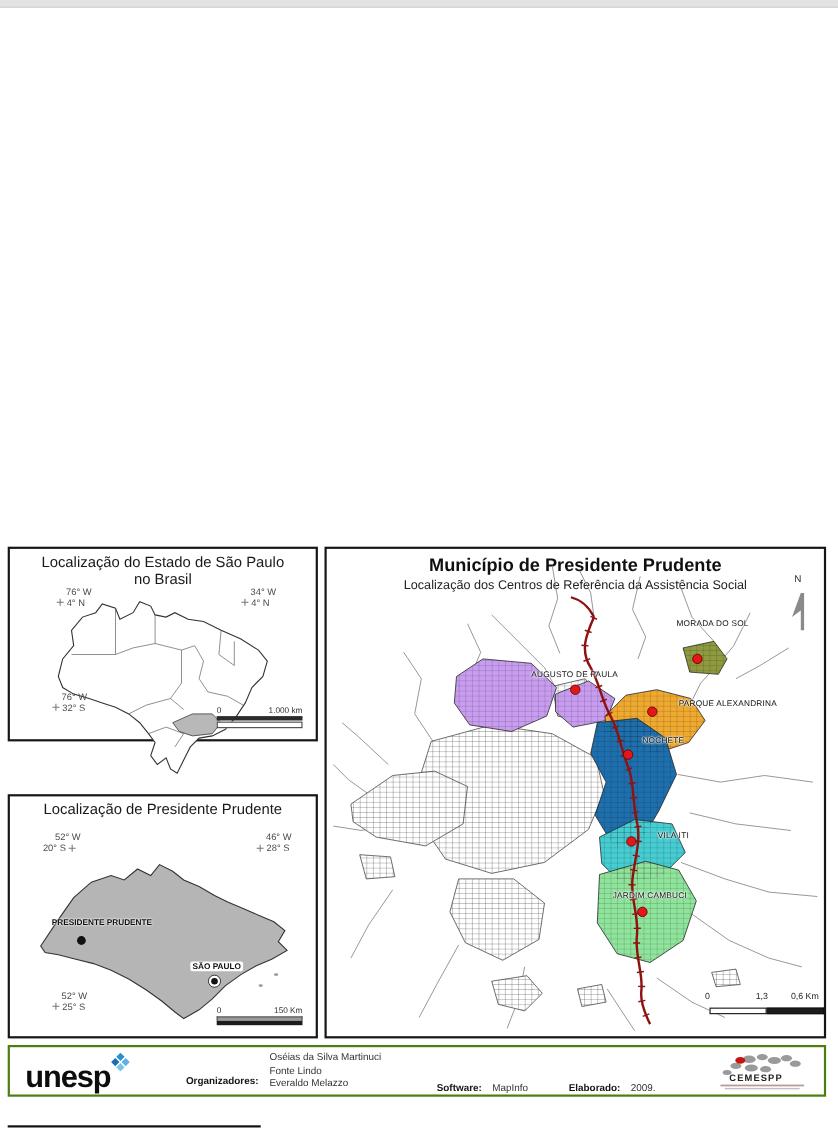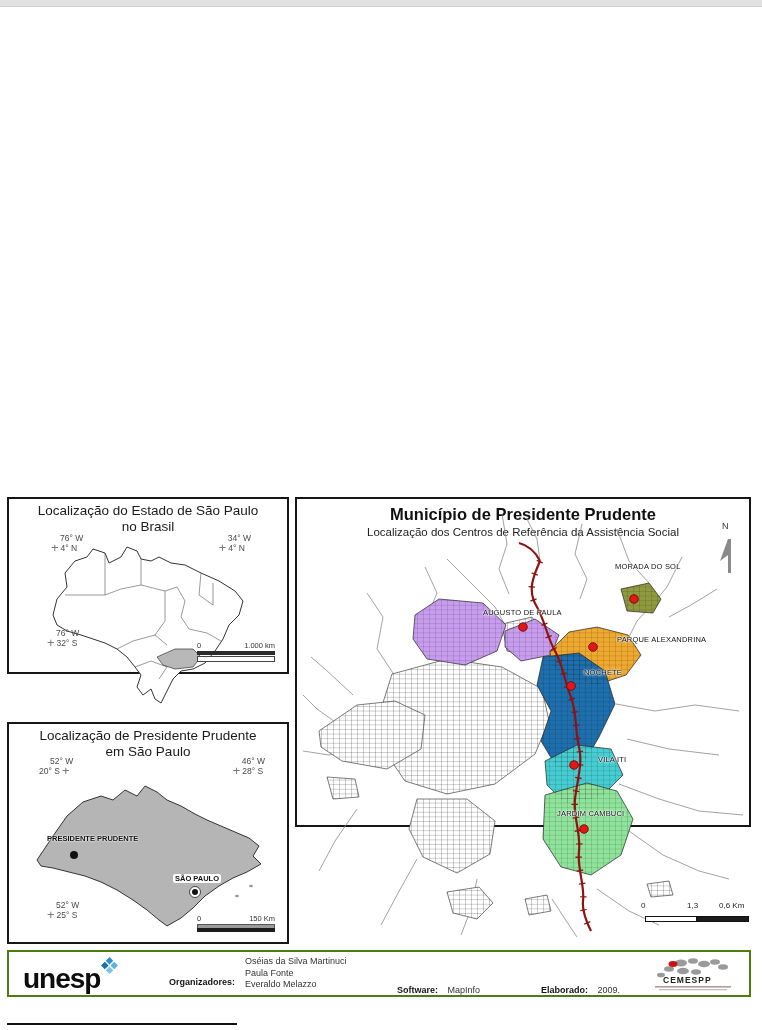--- a/index.html
+++ b/index.html
@@ -2,21 +2,21 @@
 <html><head>
 <meta charset="utf-8">
 <style>
   html,body{margin:0;padding:0;background:#fff;}
   .page{position:relative;width:762px;height:1030px;background:#fff;overflow:hidden;
         font-family:"Liberation Sans",sans-serif;color:#111;}
   .topbar{position:absolute;left:0;top:0;width:762px;height:6px;background:#e2e2e2;border-bottom:1px solid #cfcfcf;}
   .panel{position:absolute;border:2px solid #161616;background:#fff;box-sizing:border-box;}
   .panel-a{left:7px;top:497px;width:282px;height:177px;}
   .panel-b{left:7px;top:722px;width:282px;height:222px;}
-  .panel-c{left:295px;top:497px;width:456px;height:330px;}
+  .panel-c{left:295px;top:497px;width:456px;height:447px;}
   .ptitle{position:absolute;left:0;right:0;top:4px;text-align:center;font-size:13.5px;line-height:16px;color:#1a1a1a;}
   .ptitle span{display:block;}
   .mtitle{position:absolute;left:0;right:0;top:6px;text-align:center;font-size:16.5px;font-weight:bold;color:#101010;}
   .msub{position:absolute;left:0;right:0;top:27px;text-align:center;font-size:11.5px;color:#222;}
   .coord{position:absolute;font-size:8.5px;color:#4a4a4a;line-height:10px;white-space:nowrap;}
   .coord .ind{display:block;margin-left:11px;}
   .cross{font-size:13px;color:#777;margin:0 2px;vertical-align:-1px;}
   .mapsvg{position:absolute;left:0;top:0;}
   .lbl{position:absolute;font-size:7.5px;color:#101010;white-space:nowrap;letter-spacing:.2px;
        text-shadow:0 0 2px #fff,0 0 2px #fff,0 0 2px #fff;}
@@ -38,21 +38,21 @@
         background:#fff;box-sizing:border-box;}
   .unesp{position:absolute;left:14px;top:5px;font-size:28px;font-weight:bold;letter-spacing:-1px;color:#0d0d0d;}
   .unesp svg{vertical-align:14px;margin-left:1px;}
   .flabel{font-weight:bold;font-size:9px;color:#151515;}
   .fval{font-size:9px;color:#333;}
   .org-label{position:absolute;left:160px;top:25px;text-align:center;}
   .org-names{position:absolute;left:236px;top:4px;font-size:9px;color:#333;line-height:11.5px;}
   .org-names span{display:block;}
   .fonte{position:absolute;left:388px;top:8px;}
   .software{position:absolute;left:388px;top:27px;}
-  .elaborado{position:absolute;left:532px;top:27px;}
+  .elaborado{position:absolute;left:508px;top:27px;}
   .cemespp{position:absolute;right:10px;top:4px;}
   .footnote-line{position:absolute;left:7px;top:1023px;width:230px;height:2px;background:#111;}
 </style>
 </head>
 <body>
 
 <div class="page">
   <div class="topbar"></div>
 
   <section class="panel panel-a">
@@ -83,21 +83,20 @@
         <span>1.000 km</span>
       </div>
       <div class="bar1"></div>
       <div class="bar2"></div>
     </div>
   </section>
 
   <section class="panel panel-b">
     <div class="ptitle">
       <span>Localização de Presidente Prudente</span>
-      <span>em São Paulo</span>
     </div>
     <svg class="mapsvg" width="278" height="218" viewBox="0 0 278 218">
       <polygon points="28,136 44,112 58,92 74,78 92,72 104,76 116,66 128,72 136,62 148,68 158,76 172,82 186,90 198,96 212,102 226,108 240,114 250,122 244,132 252,140 238,148 224,154 210,162 196,172 184,184 172,194 158,202 150,196 138,186 124,176 108,166 92,158 76,152 60,148 44,144 32,142" stroke="#333" stroke-width="1" fill="#b5b5b5"></polygon>
       <ellipse cx="228" cy="172" rx="2" ry="1.3" fill="#9a9a9a"></ellipse>
       <ellipse cx="242" cy="162" rx="2" ry="1.3" fill="#9a9a9a"></ellipse>
       <circle cx="65" cy="131" r="4" fill="#111"></circle>
       <circle cx="186" cy="168" r="5.5" fill="#fff" stroke="#333" stroke-width="0.9"></circle>
       <circle cx="186" cy="168" r="3" fill="#111"></circle>
     </svg>
     <div class="citylbl" style="left:38px;top:110px;text-align:center;">PRESIDENTE PRUDENTE</div>
@@ -211,21 +210,21 @@
       <span>unesp</span><svg width="17" height="17" viewBox="0 0 18 18">
           <polygon points="9,0 13,4 9,8 5,4" fill="#2a8fd0"></polygon>
           <polygon points="14,5 18,9 14,13 10,9" fill="#5fb2e0"></polygon>
           <polygon points="4,5 8,9 4,13 0,9" fill="#1b6fae"></polygon>
           <polygon points="9,10 13,14 9,18 5,14" fill="#7cc4ea"></polygon>
         </svg>
     </div>
     <div class="org-label flabel">Organizadores:</div>
     <div class="org-names">
       <span>Oséias da Silva Martinuci</span>
-      <span>Paula Fonte</span>
+      <span>Fonte Lindo</span>
       <span>Everaldo Melazzo</span>
     </div>
     <div class="software">
       <span class="flabel">Software:</span>
       <span class="fval" style="margin-left:5px;">MapInfo</span>
     </div>
     <div class="elaborado">
       <span class="flabel">Elaborado:</span>
       <span class="fval" style="margin-left:5px;">2009.</span>
     </div>

